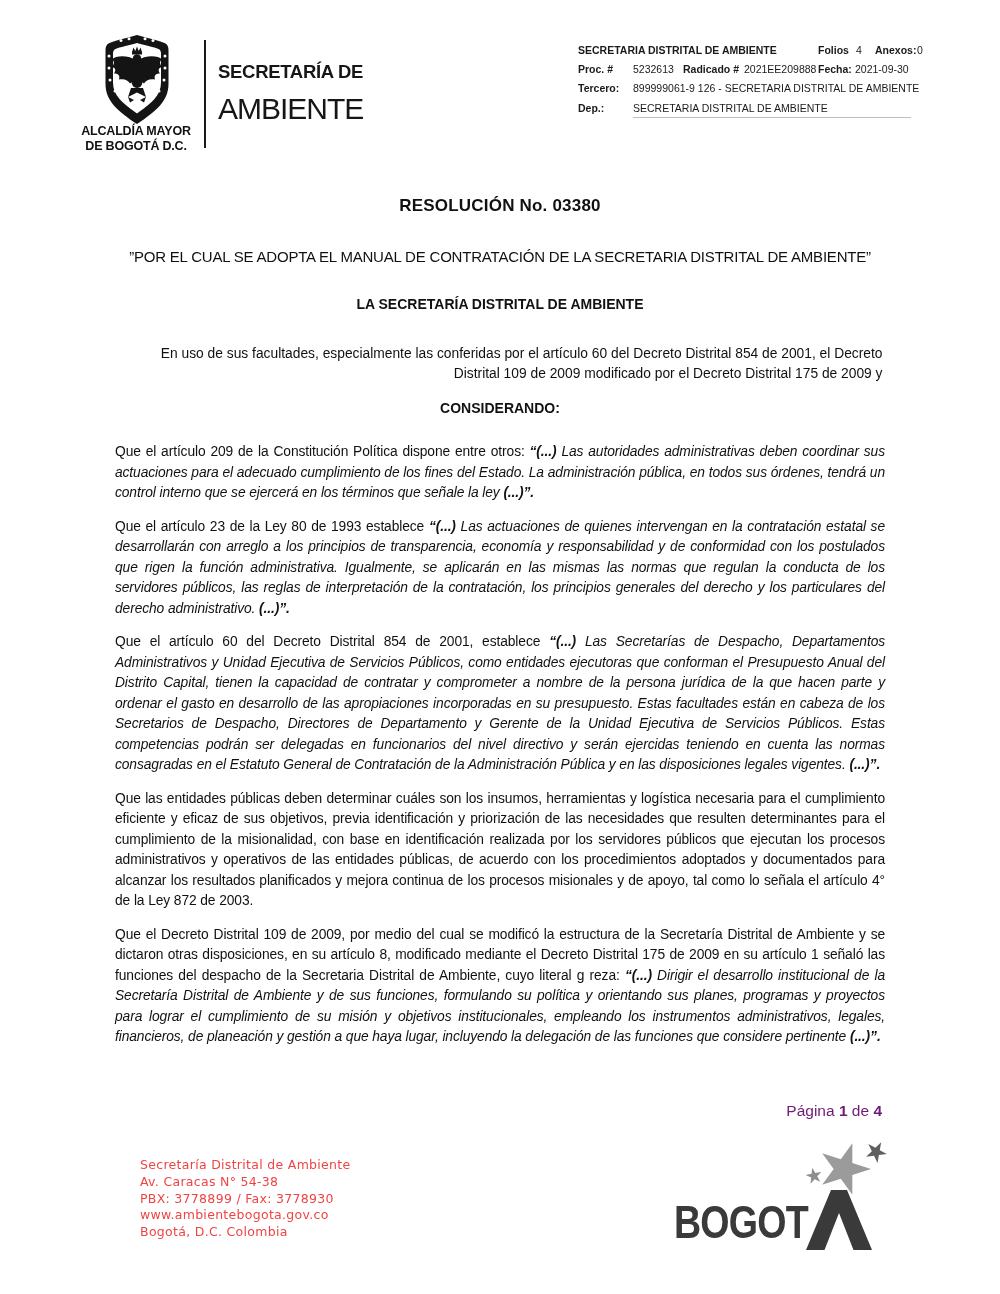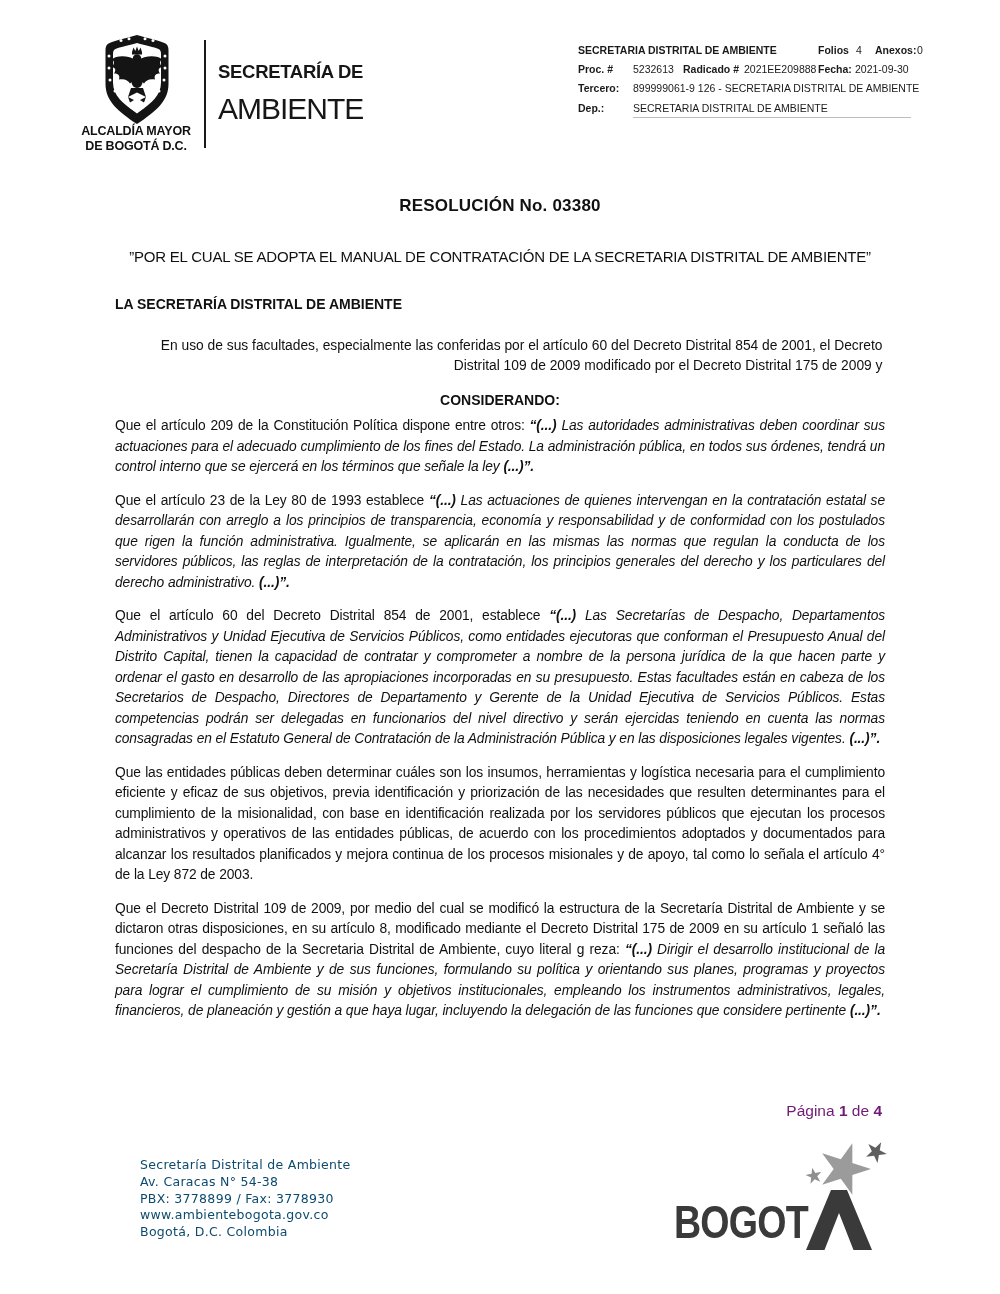--- a/index.html
+++ b/index.html
@@ -22,32 +22,32 @@
   .mrow{position:relative;height:19.2px;}
   .mrow span{position:absolute;top:2px;white-space:nowrap;}
   .ml{font-weight:700;}
   .dep-underline{position:absolute;left:55px;top:17.5px;width:278px;height:1px;background:#bdbdbd;}
 
   
   .content{position:absolute;left:115px;top:196px;width:770px;}
   .title{font-size:17px;font-weight:700;text-align:center;margin:0 0 32px;letter-spacing:0.2px;}
   .title .u{}
   .subtitle{text-align:center;font-size:15px;margin:0 0 31px;letter-spacing:-0.2px;}
-  .heading{text-align:left;font-size:14px;font-weight:700;margin:0 0 24px;}
+  .heading{text-align:center;font-size:14px;font-weight:700;margin:0 0 32px;}
   .preamble{text-align:right;font-size:13.8px;line-height:20px;margin:0 auto 16px;max-width:765px;}
-  .considerando{text-align:center;font-size:14px;font-weight:700;margin:0 0 8px;}
+  .considerando{text-align:center;font-size:14px;font-weight:700;margin:0 0 26px;}
   .para{text-align:justify;font-size:13.8px;line-height:20.5px;margin:0 0 13px;letter-spacing:-0.1px;}
   .seg-i{font-style:italic;}
   .seg-bi{font-style:italic;font-weight:700;}
 
   
   .pagenum{position:absolute;right:118px;top:1102px;font-size:15.5px;color:#701a75;}
   .pagenum b{font-weight:700;}
   .address{position:absolute;left:140px;top:1157px;font-family:"DejaVu Sans",sans-serif;
-    font-size:12.5px;line-height:16.8px;letter-spacing:0.3px;color:#0c4a6e;}
+    font-size:12.5px;line-height:16.8px;letter-spacing:0.3px;color:#ef4444;}
   .bogota-logo{position:absolute;left:668px;top:1138px;}
 </style>
 </head>
 <body>
 
 <div class="page">
 
   <svg class="crest" width="72" height="92" viewBox="0 0 72 92">
     <path d="M36 1 C48 4.5 59 6.5 64.5 9.5 C67 11 67.5 13.5 67.5 16.5 L67.5 50 C67.5 67 55 77.5 36 90 C17 77.5 4.5 67 4.5 50 L4.5 16.5 C4.5 13.5 5 11 7.5 9.5 C13 6.5 24 4.5 36 1 Z" fill="#141414"></path>
     <path d="M36 9 C45 11.5 53 13 57.5 15 C59.5 16 60 17.5 60 20 L60 48.5 C60 61.5 50 69.5 36 79.5 C22 69.5 12 61.5 12 48.5 L12 20 C12 17.5 12.5 16 14.5 15 C19 13 27 11.5 36 9 Z" fill="#ffffff"></path>

